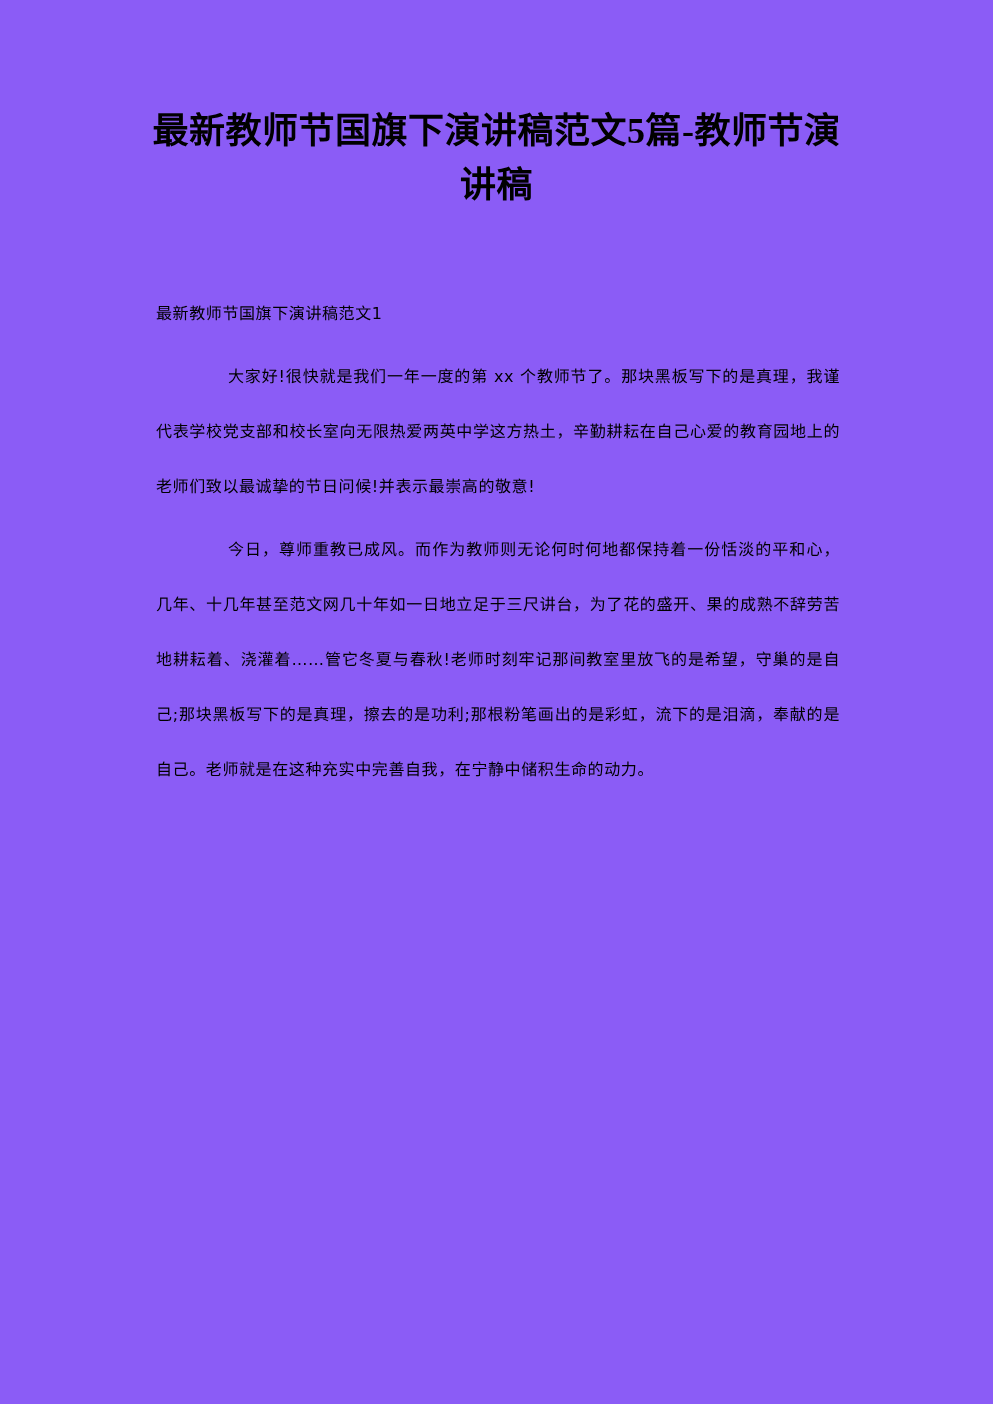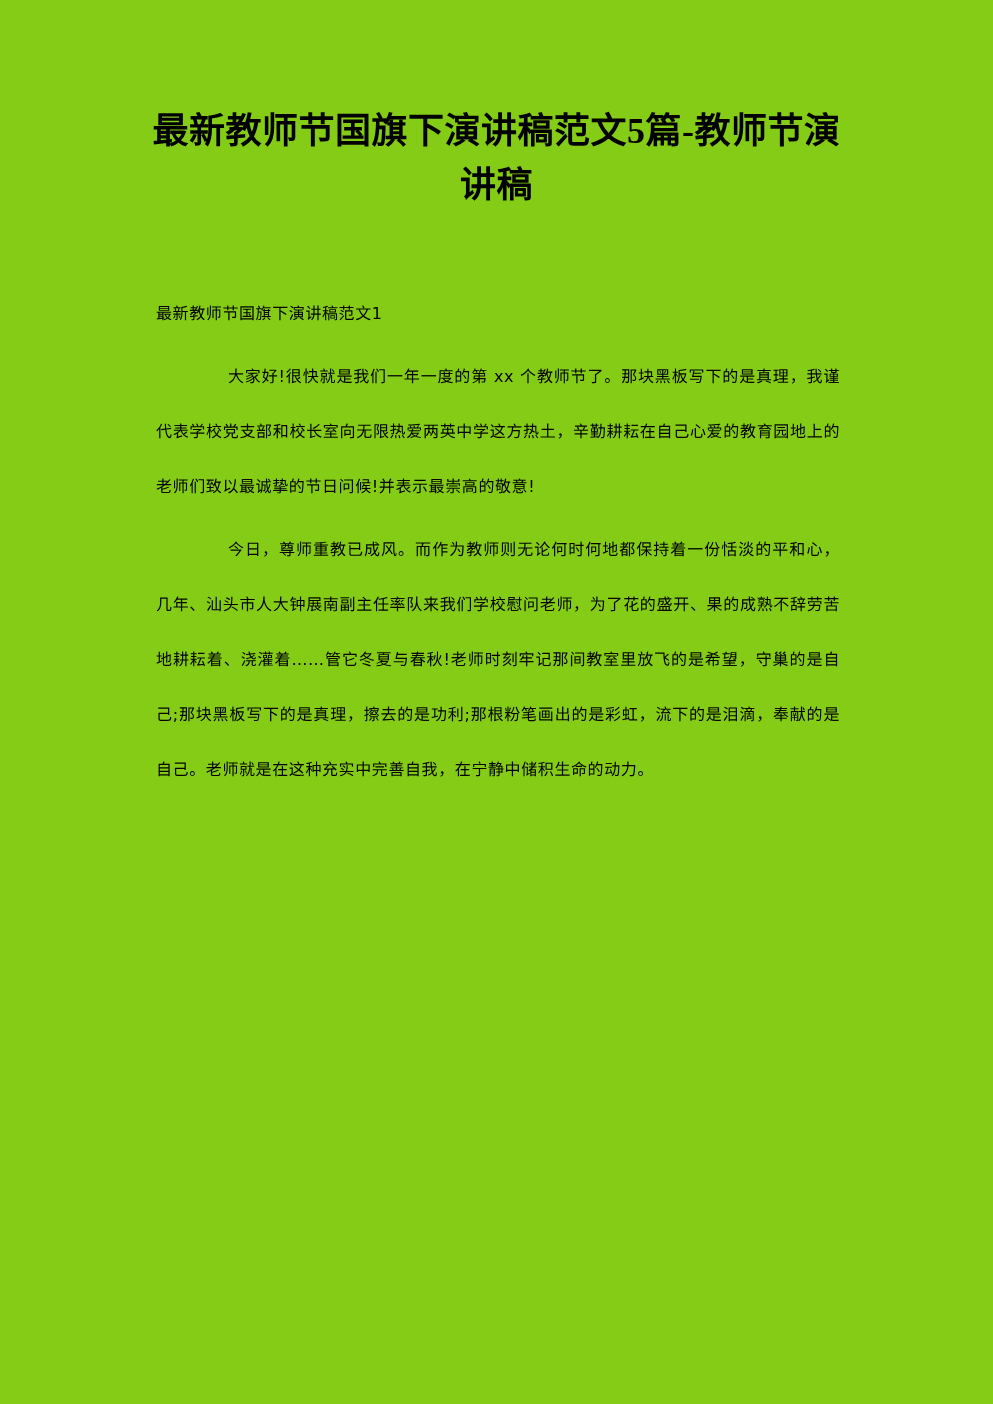--- a/index.html
+++ b/index.html
@@ -10,21 +10,21 @@
   }
   body {
     font-family: "Liberation Sans", "DejaVu Sans", sans-serif;
     color: #000000;
   }
   .page {
     position: relative;
     width: 993px;
     height: 1404px;
     margin: 0 auto;
-    background: #84cc16;
+    background: #8b5cf6;
     overflow: hidden;
     box-sizing: border-box;
   }
   .doc-title {
     position: absolute;
     left: 148px;
     top: 104px;
     width: 697px;
     font-family: "Liberation Serif", "DejaVu Serif", serif;
     font-weight: bold;
@@ -68,18 +68,18 @@
 
   <div class="doc-title">最新教师节国旗下演讲稿范文5篇-教师节演讲稿</div>
 
   <div class="body-block">
 
     <p class="para section-label">最新教师节国旗下演讲稿范文1</p>
 
     <p class="para indent">大家好!很快就是我们一年一度的第 xx 个教师节了。那块黑板写下的是真理，我谨代表学校党支部和校长室向无限热爱两英中学这方热土，辛勤耕耘在自己心爱的教育园地上的老师们致以最诚挚的节日问候!并表示最崇高的敬意!</p>
 
 
-    <p class="para indent">今日，尊师重教已成风。而作为教师则无论何时何地都保持着一份恬淡的平和心，几年、汕头市人大钟展南副主任率队来我们学校慰问老师，为了花的盛开、果的成熟不辞劳苦地耕耘着、浇灌着……管它冬夏与春秋!老师时刻牢记那间教室里放飞的是希望，守巢的是自己;那块黑板写下的是真理，擦去的是功利;那根粉笔画出的是彩虹，流下的是泪滴，奉献的是自己。老师就是在这种充实中完善自我，在宁静中储积生命的动力。</p>
+    <p class="para indent">今日，尊师重教已成风。而作为教师则无论何时何地都保持着一份恬淡的平和心，几年、十几年甚至范文网几十年如一日地立足于三尺讲台，为了花的盛开、果的成熟不辞劳苦地耕耘着、浇灌着……管它冬夏与春秋!老师时刻牢记那间教室里放飞的是希望，守巢的是自己;那块黑板写下的是真理，擦去的是功利;那根粉笔画出的是彩虹，流下的是泪滴，奉献的是自己。老师就是在这种充实中完善自我，在宁静中储积生命的动力。</p>
 
 
   </div>
 
 </div>
 
 </body></html>

